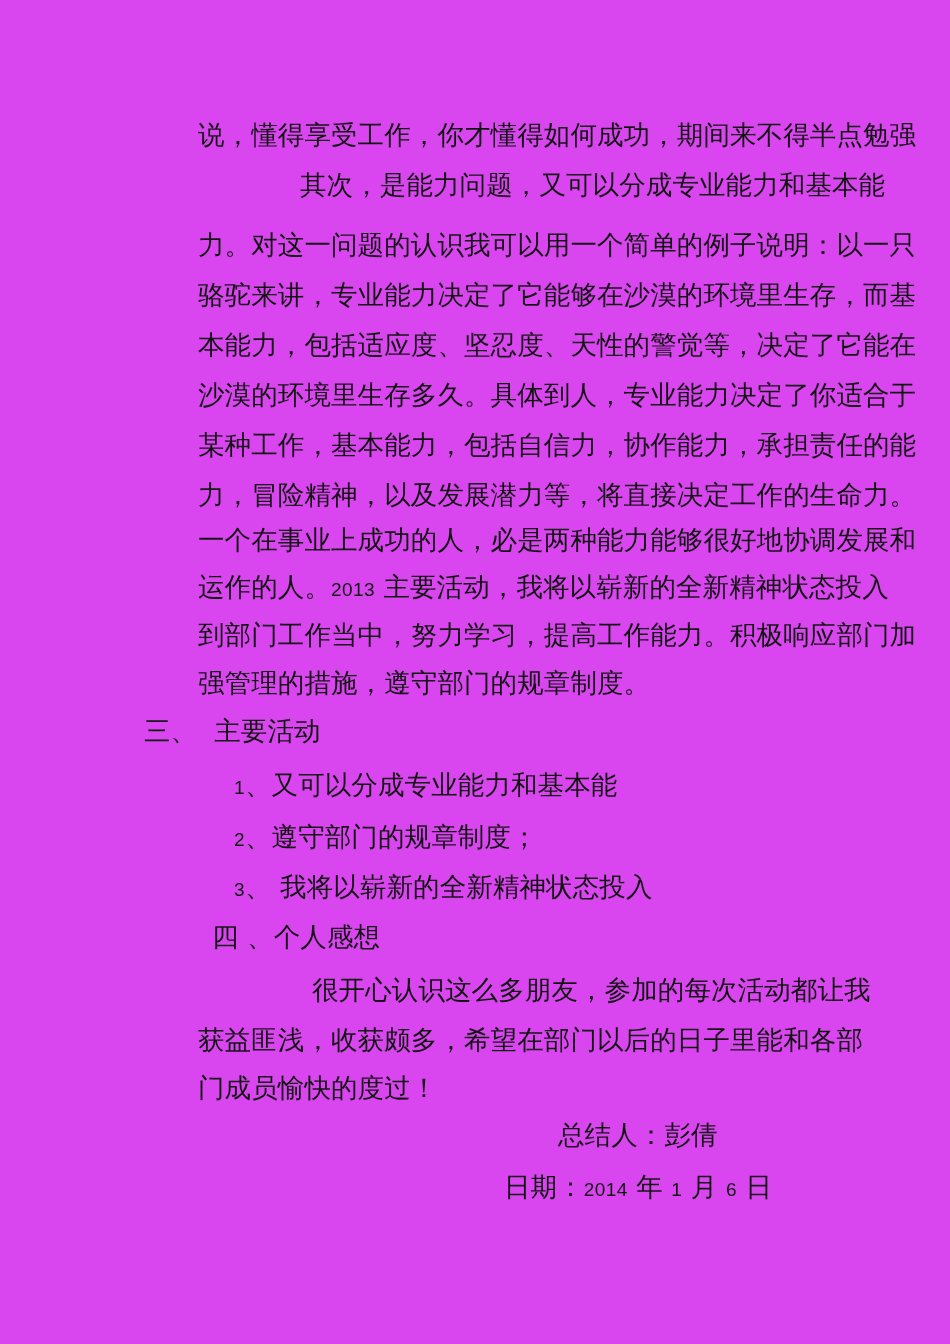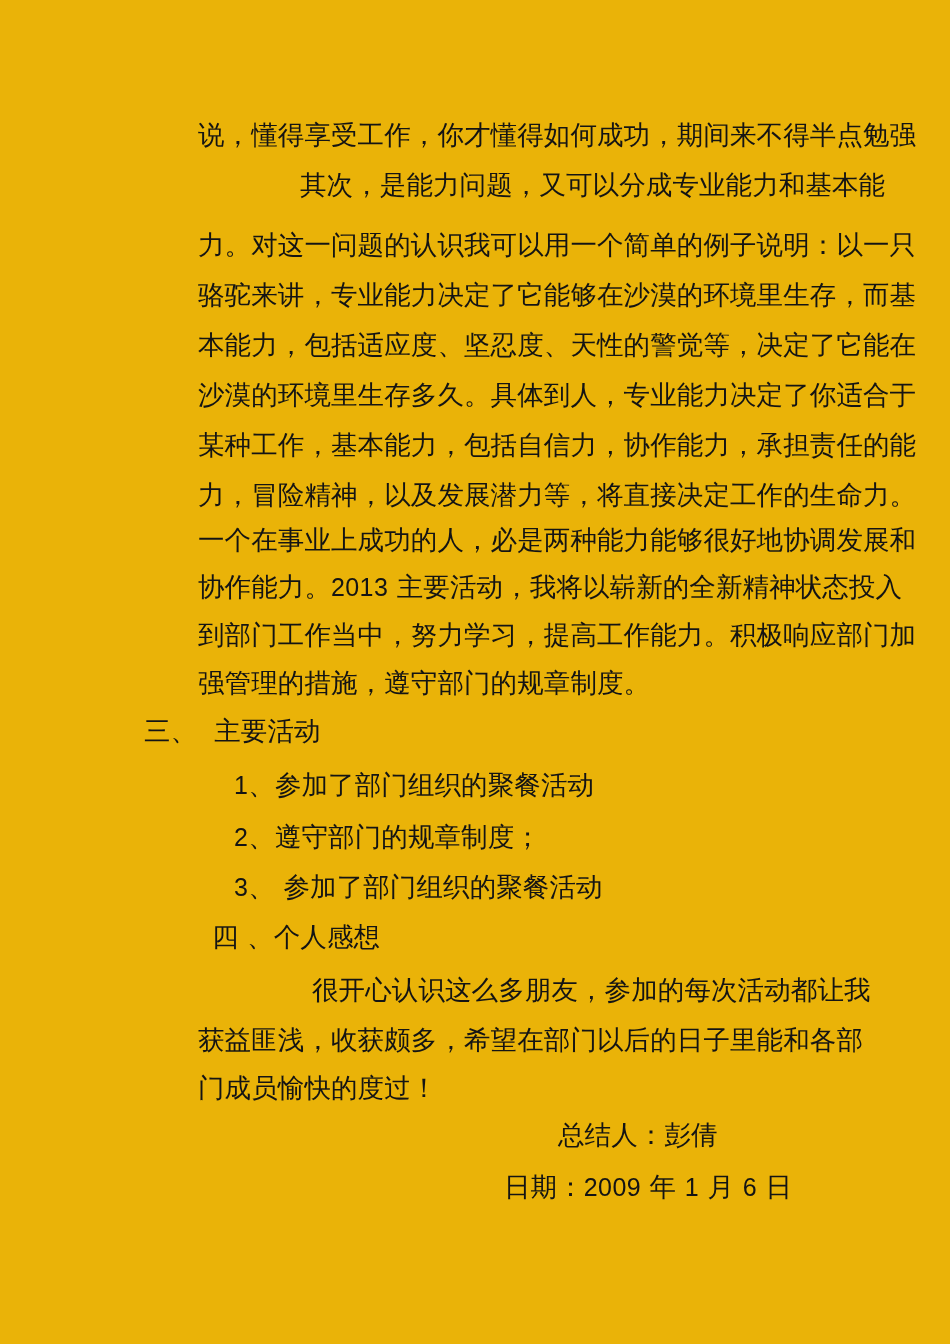--- a/index.html
+++ b/index.html
@@ -39,54 +39,54 @@
     white-space: pre;
     color: #141414;
     font-size: 26.5px;
     letter-spacing: 0.1px;
     font-family: "DejaVu Serif", "Liberation Serif", serif;
   }
 
   
   .lat {
     font-family: "Liberation Sans", "DejaVu Sans", sans-serif;
-    font-size: 25px;
+    font-size: 19px;
     letter-spacing: 0.4px;
   }
 
   .ind-body   { padding-left: 198px; }   
   .ind-para   { padding-left: 300px; }   
   .ind-para2  { padding-left: 312px; }   
   .ind-h      { padding-left: 144px; }   
   .ind-h2     { padding-left: 212px; }   
   .ind-item   { padding-left: 234px; }   
   .ind-sign   { padding-left: 558px; }   
   .ind-date   { padding-left: 504px; }
 </style>
 </head>
 <body>
 
-<div id="page" style="background: #eab308;">
+<div id="page" style="background: #d946ef;">
   <div class="doc-body" id="doc-body">
       <div class="line ind-body" style="top: 110px;">说，懂得享受工作，你才懂得如何成功，期间来不得半点勉强</div>
       <div class="line ind-para" style="top: 160px;">其次，是能力问题，又可以分成专业能力和基本能</div>
       <div class="line ind-body" style="top: 220px;">力。对这一问题的认识我可以用一个简单的例子说明：以一只</div>
       <div class="line ind-body" style="top: 270px;">骆驼来讲，专业能力决定了它能够在沙漠的环境里生存，而基</div>
       <div class="line ind-body" style="top: 320px;">本能力，包括适应度、坚忍度、天性的警觉等，决定了它能在</div>
       <div class="line ind-body" style="top: 370px;">沙漠的环境里生存多久。具体到人，专业能力决定了你适合于</div>
       <div class="line ind-body" style="top: 420px;">某种工作，基本能力，包括自信力，协作能力，承担责任的能</div>
       <div class="line ind-body" style="top: 470px;">力，冒险精神，以及发展潜力等，将直接决定工作的生命力。</div>
       <div class="line ind-body" style="top: 515px;">一个在事业上成功的人，必是两种能力能够很好地协调发展和</div>
-      <div class="line ind-body" style="top: 562px;"><span>协作能力。</span><span class="lat">2013</span><span> 主要活动，我将以崭新的全新精神状态投入</span></div>
+      <div class="line ind-body" style="top: 562px;"><span>运作的人。</span><span class="lat">2013</span><span> 主要活动，我将以崭新的全新精神状态投入</span></div>
       <div class="line ind-body" style="top: 610px;">到部门工作当中，努力学习，提高工作能力。积极响应部门加</div>
       <div class="line ind-body" style="top: 658px;">强管理的措施，遵守部门的规章制度。</div>
       <div class="line ind-h" style="top: 706px;">三、  主要活动</div>
-      <div class="line ind-item" style="top: 760px;"><span class="lat">1</span><span>、参加了部门组织的聚餐活动</span></div>
+      <div class="line ind-item" style="top: 760px;"><span class="lat">1</span><span>、又可以分成专业能力和基本能</span></div>
       <div class="line ind-item" style="top: 812px;"><span class="lat">2</span><span>、遵守部门的规章制度；</span></div>
-      <div class="line ind-item" style="top: 862px;"><span class="lat">3</span><span>、 参加了部门组织的聚餐活动</span></div>
+      <div class="line ind-item" style="top: 862px;"><span class="lat">3</span><span>、 我将以崭新的全新精神状态投入</span></div>
       <div class="line ind-h2" style="top: 912px;">四 、个人感想</div>
       <div class="line ind-para2" style="top: 965px;">很开心认识这么多朋友，参加的每次活动都让我</div>
       <div class="line ind-body" style="top: 1015px;">获益匪浅，收获颇多，希望在部门以后的日子里能和各部</div>
       <div class="line ind-body" style="top: 1063px;">门成员愉快的度过！</div>
       <div class="line ind-sign" style="top: 1110px;">总结人：彭倩</div>
-      <div class="line ind-date" style="top: 1162px;"><span>日期：</span><span class="lat">2009</span><span> 年 </span><span class="lat">1</span><span> 月 </span><span class="lat">6</span><span> 日</span></div>
+      <div class="line ind-date" style="top: 1162px;"><span>日期：</span><span class="lat">2014</span><span> 年 </span><span class="lat">1</span><span> 月 </span><span class="lat">6</span><span> 日</span></div>
     </div>
 </div>
 
 </body></html>

